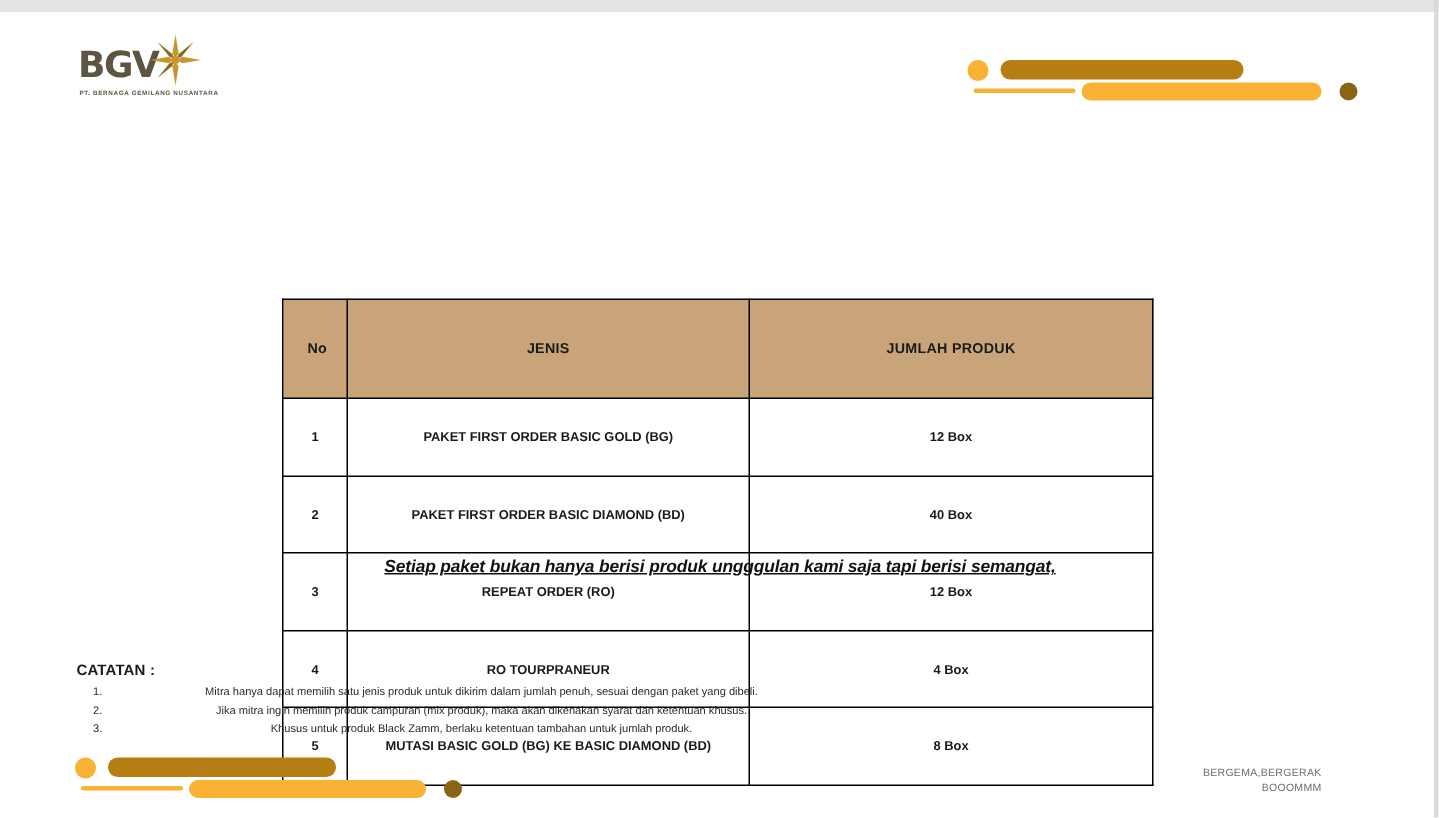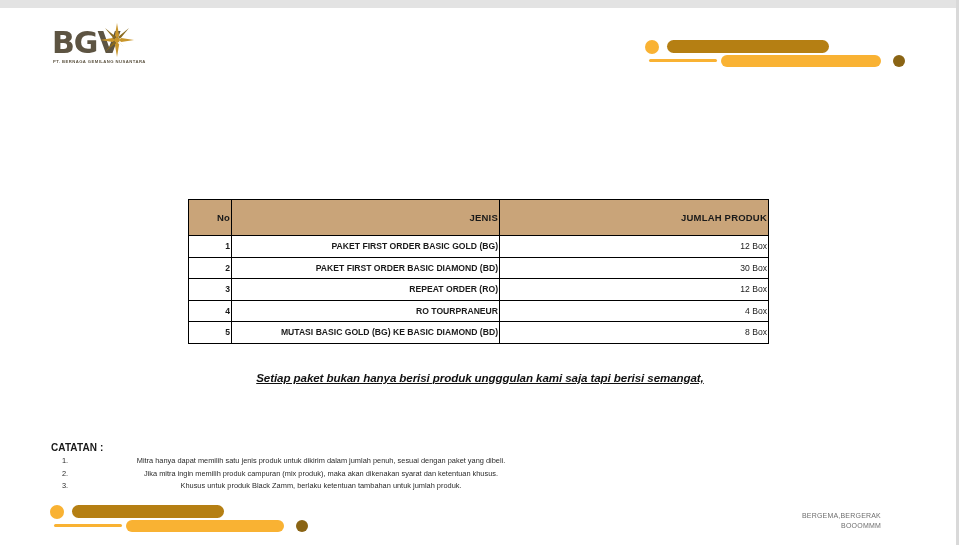--- a/index.html
+++ b/index.html
@@ -42,21 +42,21 @@
     position: absolute;
     left: 52px;
     top: 19px;
     width: 150px;
     height: 46px;
   }
   .logo-word {
     position: absolute;
     left: 0;
     top: 0;
-    font-size: 30px;
+    font-size: 24px;
     font-weight: bold;
     letter-spacing: -1px;
     color: #5d5442;
     font-family: "DejaVu Sans", sans-serif;
     line-height: 32px;
   }
   .logo-sub {
     position: absolute;
     left: 1px;
     top: 32px;
@@ -111,41 +111,41 @@
     top: 191px;
     width: 580px;
   }
   table.alloc {
     border-collapse: collapse;
     width: 580px;
     table-layout: fixed;
   }
   table.alloc th, table.alloc td {
     border: 1.6px solid #000000;
-    padding: 1px;
-    text-align: right;
+    padding: 16px;
+    text-align: center;
     vertical-align: middle;
   }
   table.alloc th {
     background: #c9a479;
     height: 33px;
     font-size: 9.5px;
     font-weight: bold;
     color: #1a1a1a;
     letter-spacing: 0.2px;
   }
   table.alloc td {
     background: #ffffff;
     height: 18.5px;
     font-size: 8.6px;
     color: #1a1a1a;
   }
   td.c-no { font-weight: bold; width: 43px; }
   td.c-jenis { font-weight: bold; width: 268px; }
-  td.c-jml { font-weight: normal; width: 269px; }
+  td.c-jml { font-weight: bold; width: 269px; }
   col.w-no { width: 43px; }
   col.w-jenis { width: 268px; }
   col.w-jml { width: 269px; }
 
   
   .tagline {
     position: absolute;
     left: 180px;
     top: 361px;
     width: 600px;
@@ -259,21 +259,21 @@
       </thead>
       <tbody>
         <tr>
           <td class="c-no">1</td>
           <td class="c-jenis">PAKET FIRST ORDER BASIC GOLD (BG)</td>
           <td class="c-jml">12 Box</td>
         </tr>
         <tr>
           <td class="c-no">2</td>
           <td class="c-jenis">PAKET FIRST ORDER BASIC DIAMOND (BD)</td>
-          <td class="c-jml">30 Box</td>
+          <td class="c-jml">40 Box</td>
         </tr>
         <tr>
           <td class="c-no">3</td>
           <td class="c-jenis">REPEAT ORDER (RO)</td>
           <td class="c-jml">12 Box</td>
         </tr>
         <tr>
           <td class="c-no">4</td>
           <td class="c-jenis">RO TOURPRANEUR</td>
           <td class="c-jml">4 Box</td>

